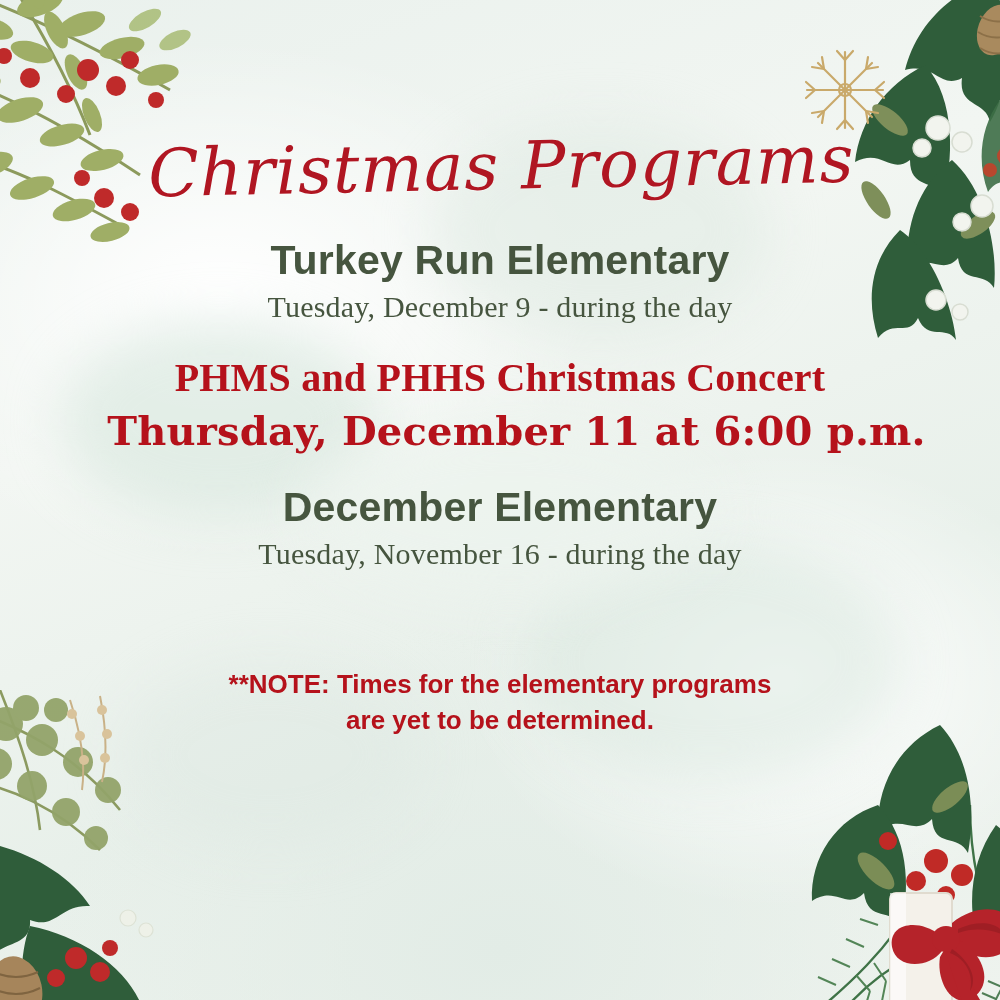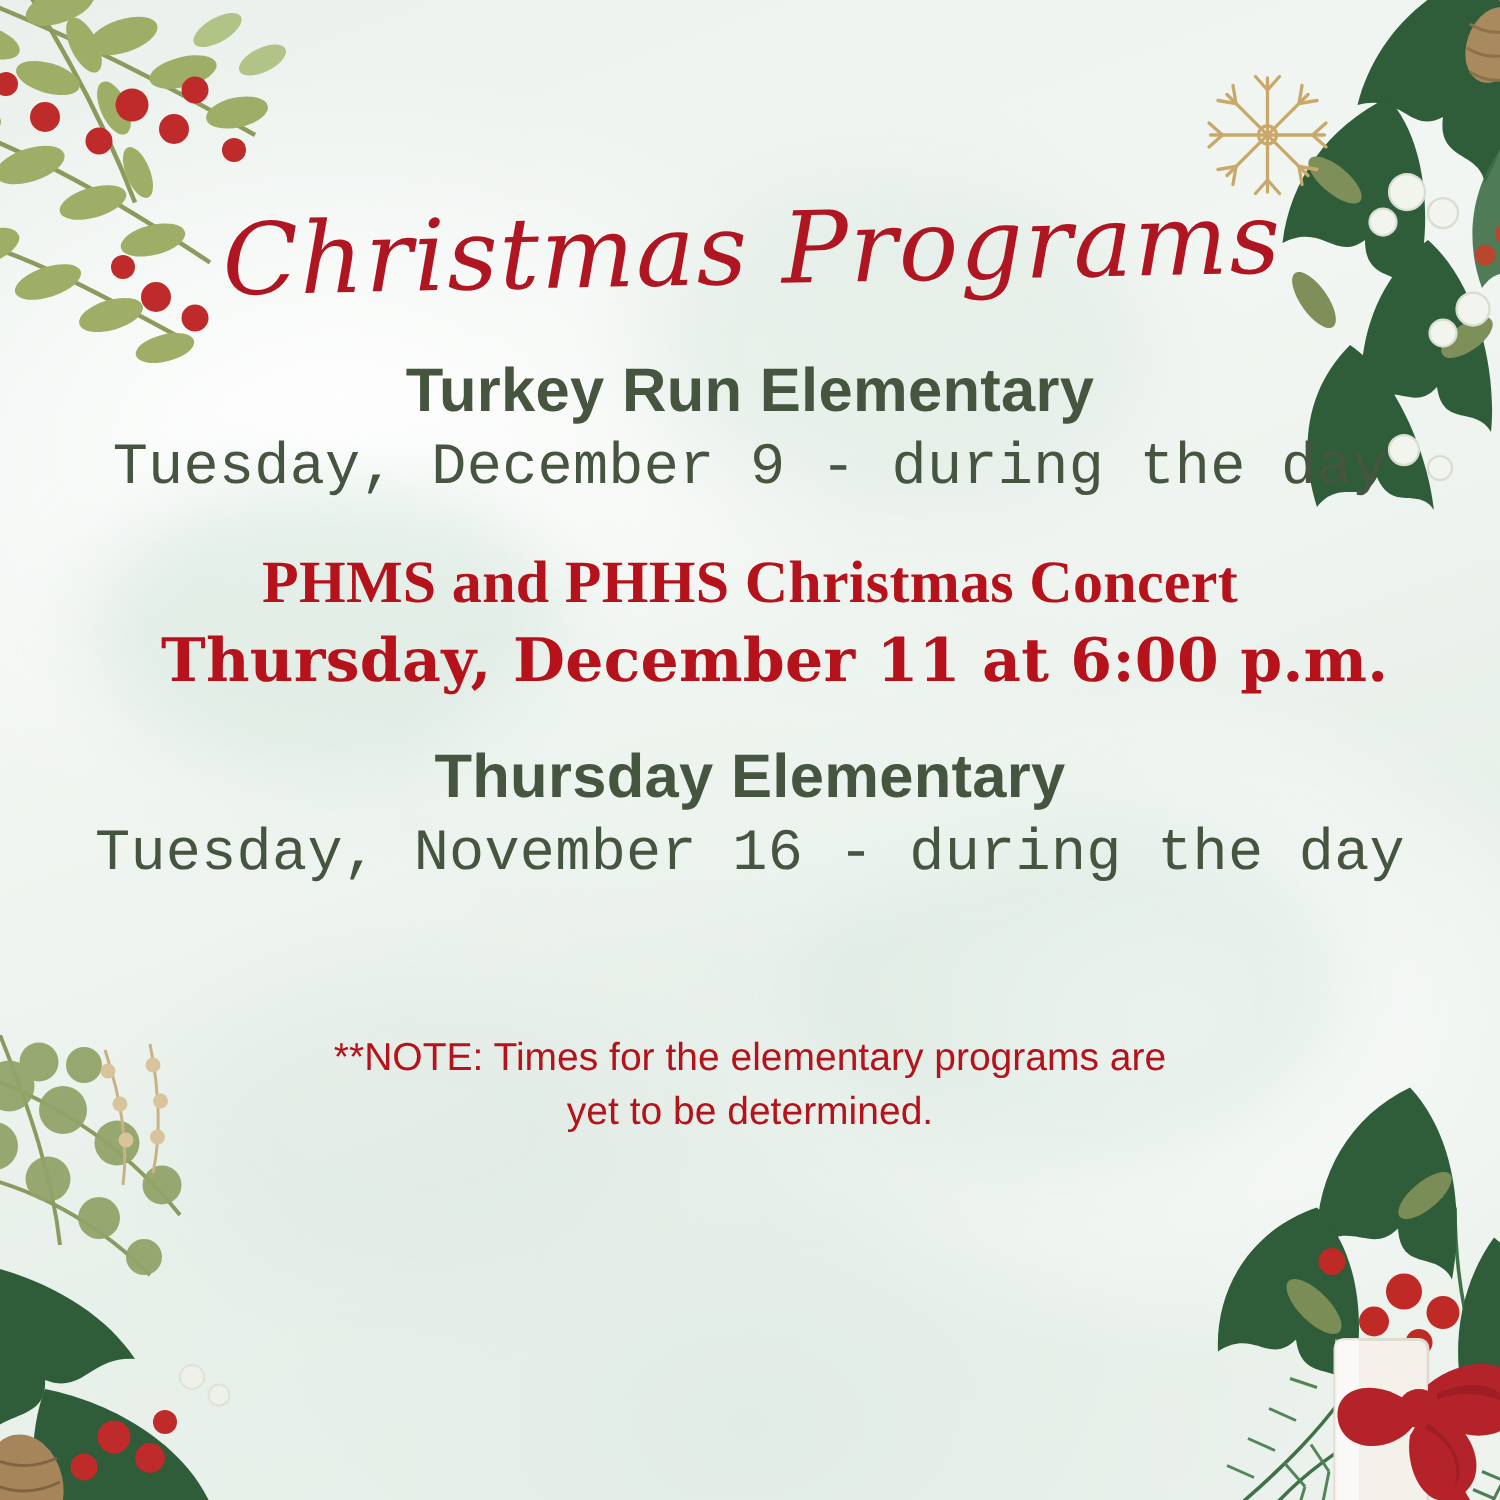--- a/index.html
+++ b/index.html
@@ -65,23 +65,23 @@
   .evt-name {
     margin: 0;
     font-family: "Liberation Sans", sans-serif;
     font-weight: bold;
     font-size: 41px;
     color: #46553f;
     letter-spacing: .2px;
   }
   .evt-date {
     margin: 6px 0 0 0;
-    font-family: Liberation Mono, monospace;
+    font-family: Liberation Serif, serif;
     font-weight: 400;
-    font-size: 39px;
+    font-size: 30px;
     color: #46553f;
     letter-spacing: .2px;
   }
 
   .red .evt-name {
     color: #b5121b;
     font-size: 40px;
     font-family: Liberation Serif, serif;
   }
   .red .evt-date {
@@ -89,21 +89,21 @@
     font-family: "DejaVu Serif", serif;
     font-weight: bold;
     font-size: 40px;
     padding-left: 33px;
   }
 
   .note {
     margin: 96px auto 0 auto;
     width: 560px;
     font-family: "Liberation Sans", sans-serif;
-    font-weight: normal;
+    font-weight: bold;
     font-size: 26px;
     line-height: 1.38;
     color: #b5121b;
     text-align: center;
   }
 
   
   .deco { position: absolute; z-index: 2; pointer-events: none; }
   .deco-tl { left: -30px; top: -40px; width: 400px; height: 330px; }
   .deco-tr { right: -20px; top: -30px; width: 330px; height: 390px; }
@@ -351,20 +351,20 @@
       <p class="evt-name">Turkey Run Elementary</p>
       <p class="evt-date">Tuesday, December 9 - during the day</p>
     </div>
 
     <div class="block red">
       <p class="evt-name">PHMS and PHHS Christmas Concert</p>
       <p class="evt-date">Thursday, December 11 at 6:00 p.m.</p>
     </div>
 
     <div class="block">
-      <p class="evt-name">Thursday Elementary</p>
+      <p class="evt-name">December Elementary</p>
       <p class="evt-date">Tuesday, November 16 - during the day</p>
     </div>
 
     <p class="note">**NOTE: Times for the elementary programs are yet to be determined.</p>
   </div>
 
 </div>
 
 </body></html>

